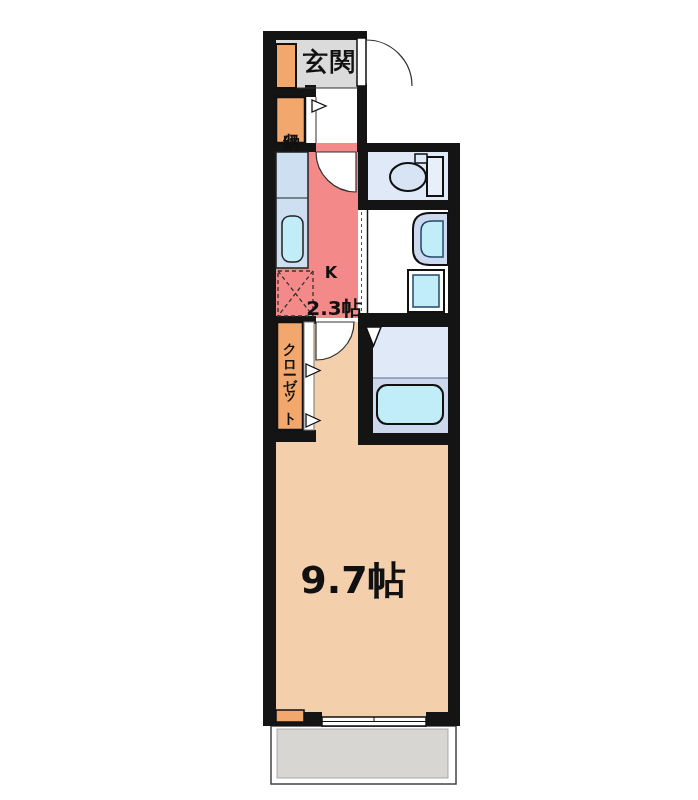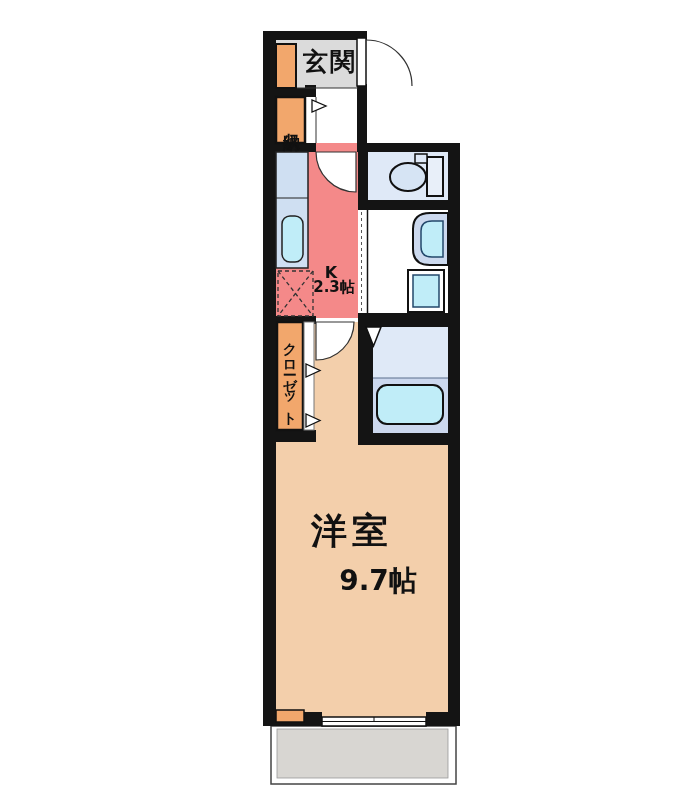--- a/index.html
+++ b/index.html
@@ -110,21 +110,20 @@
       <line x1="322" y1="721.5" x2="426" y2="721.5" stroke="#111" stroke-width="1"></line>
       <line x1="374" y1="717" x2="374" y2="722" stroke="#111" stroke-width="1"></line>
     </g>
   </svg>
 
   <div class="lbl" style="left:330px;top:62px;font-size:25px;letter-spacing:2px;">玄関</div>
 
   <div class="lbl vert" style="left:291px;top:120px;font-size:17px;">収納</div>
 
   <div class="lbl" style="left:331px;top:273px;font-size:16px;">K</div>
-  <div class="lbl" style="left:334px;top:288px;font-size:15px;">2.3帖</div>
+  <div class="lbl" style="left:334px;top:308px;font-size:20px;">2.3帖</div>
 
   <div class="lbl vert" style="left:290px;top:376px;font-size:14px;">クローゼット</div>
 
-  <div class="lbl" style="left:352px;top:531px;font-size:36px;letter-spacing:5px;">洋室</div>
-  <div class="lbl" style="left:378px;top:581px;font-size:28px;">9.7帖</div>
+  <div class="lbl" style="left:353px;top:581px;font-size:38px;">9.7帖</div>
 
 
 </div>
 
 </body></html>

